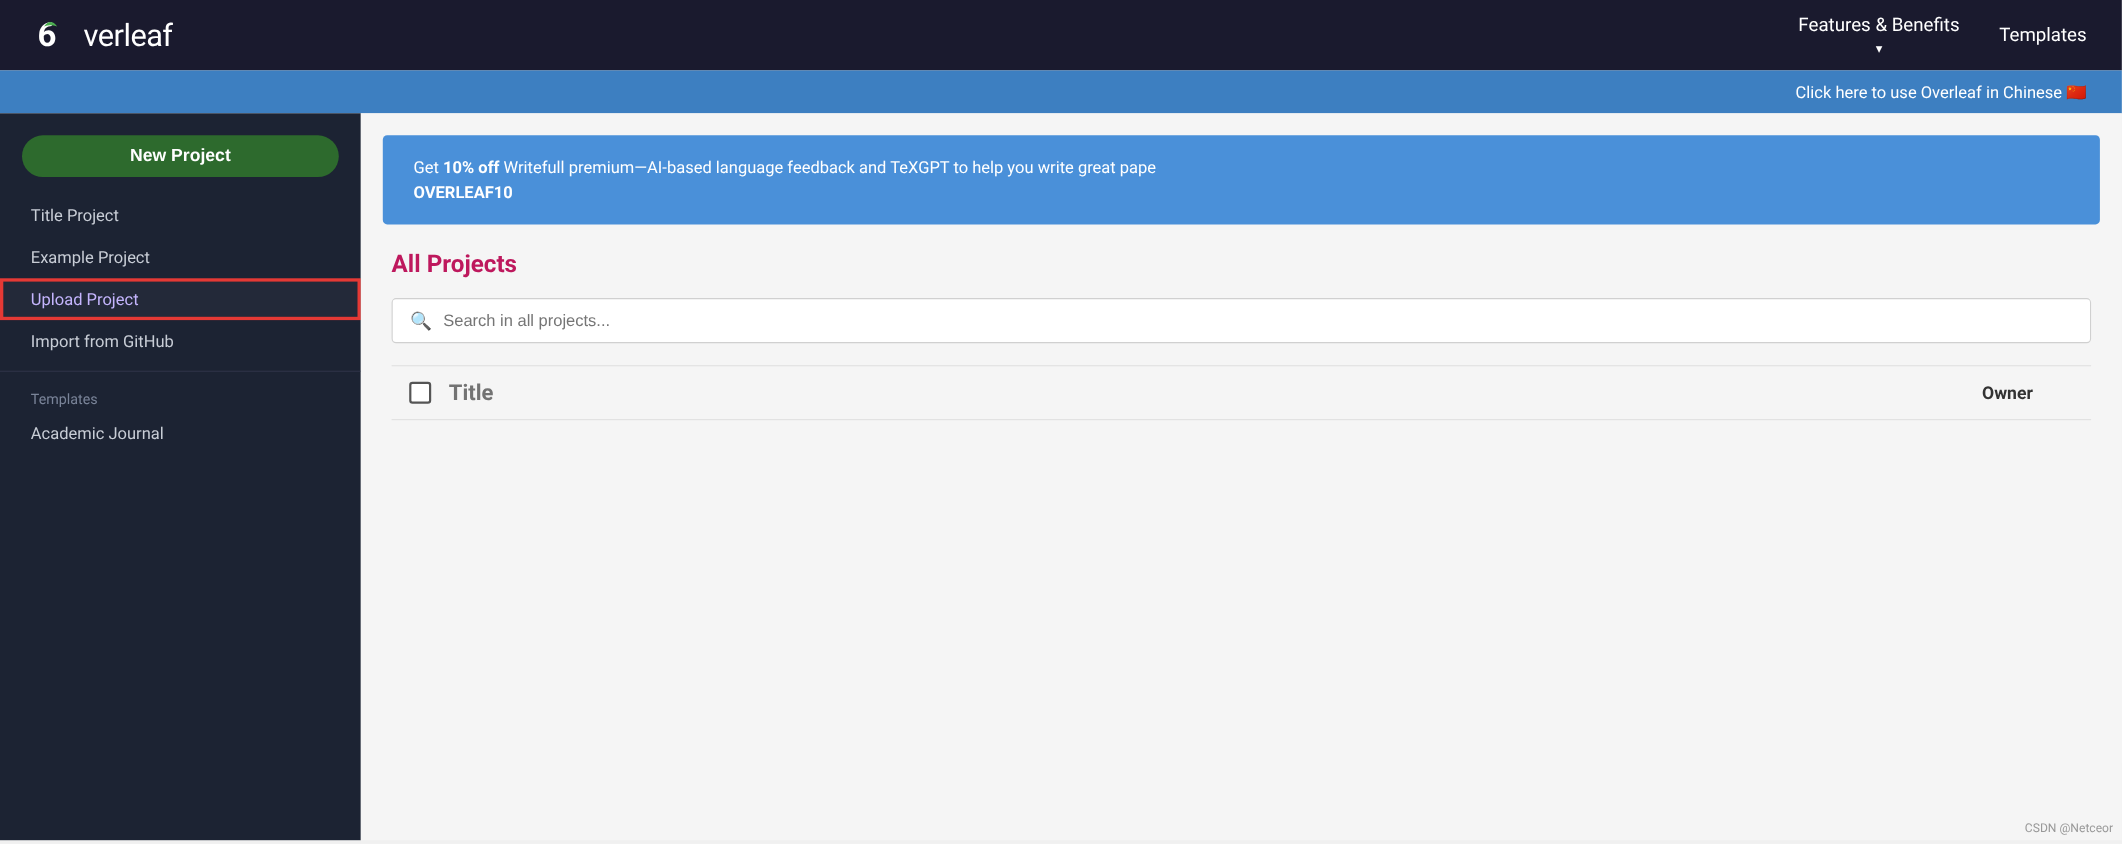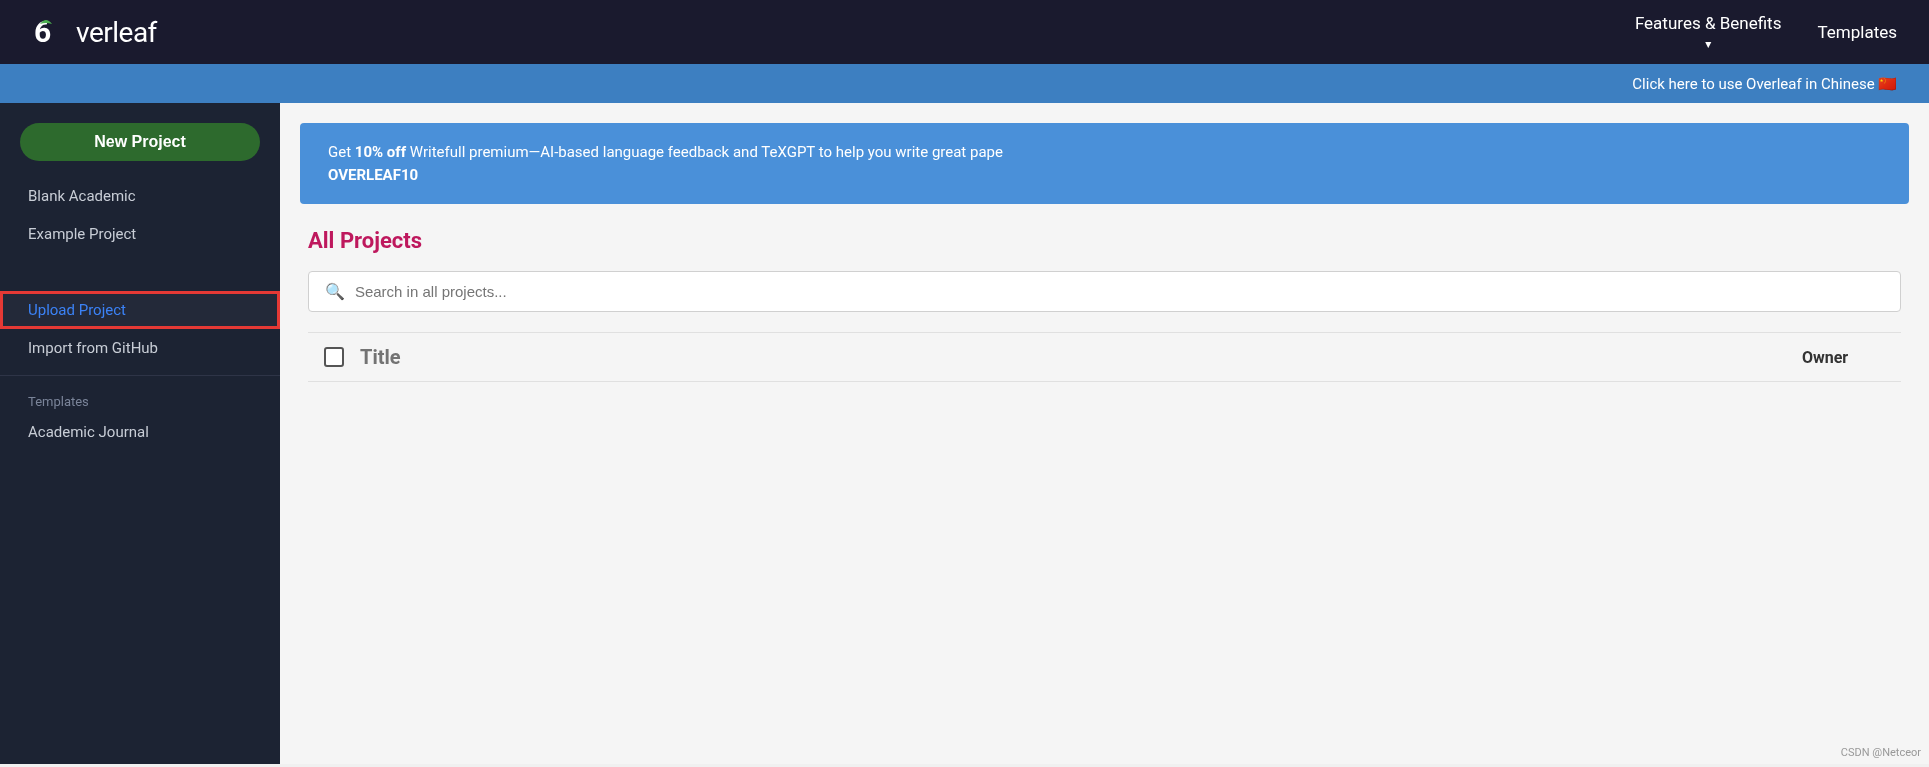--- a/index.html
+++ b/index.html
@@ -59,21 +59,21 @@
     }
 
     
     .main-layout {
       display: flex;
       height: calc(767px - 64px - 42px);
     }
 
     
     .sidebar {
-      width: 280px;
+      width: 328px;
       background: #1c2333;
       min-height: 100%;
       padding: 20px 0;
       flex-shrink: 0;
     }
     .new-project-btn {
       background: #2d6a2d;
       color: white;
       font-size: 16px;
       font-weight: bold;
@@ -90,23 +90,22 @@
     }
     .sidebar-item {
       padding: 10px 28px;
       color: #c8cdd6;
       font-size: 15px;
       cursor: pointer;
     }
     .sidebar-item.highlighted {
       outline: 3px solid #e53935;
       outline-offset: -3px;
-      color: #3b82f6;
+      color: #c4b5fd;
       background: rgba(255,255,255,0.03);
-      margin-top: 38px;
     }
     .sidebar-divider {
       border: none;
       border-top: 1px solid #2e3447;
       margin: 8px 0;
     }
     .sidebar-section-label {
       padding: 10px 28px 4px 28px;
       color: #7a8499;
       font-size: 13px;
@@ -232,21 +231,21 @@
 <div class="blue-banner">
   <a>Click here to use Overleaf in Chinese 🇨🇳</a>
 </div>
 
 <div class="main-layout">
 
   <aside class="sidebar">
     <button class="new-project-btn">New Project</button>
 
     <ul class="sidebar-menu">
-      <li class="sidebar-item">Blank Academic</li>
+      <li class="sidebar-item">Title Project</li>
       <li class="sidebar-item">Example Project</li>
       <li class="sidebar-item highlighted">Upload Project</li>
       <li class="sidebar-item">Import from GitHub</li>
     </ul>
 
     <hr class="sidebar-divider">
 
     <div class="sidebar-section-label">Templates</div>
     <ul class="sidebar-menu">
       <li class="sidebar-item">Academic Journal</li>

